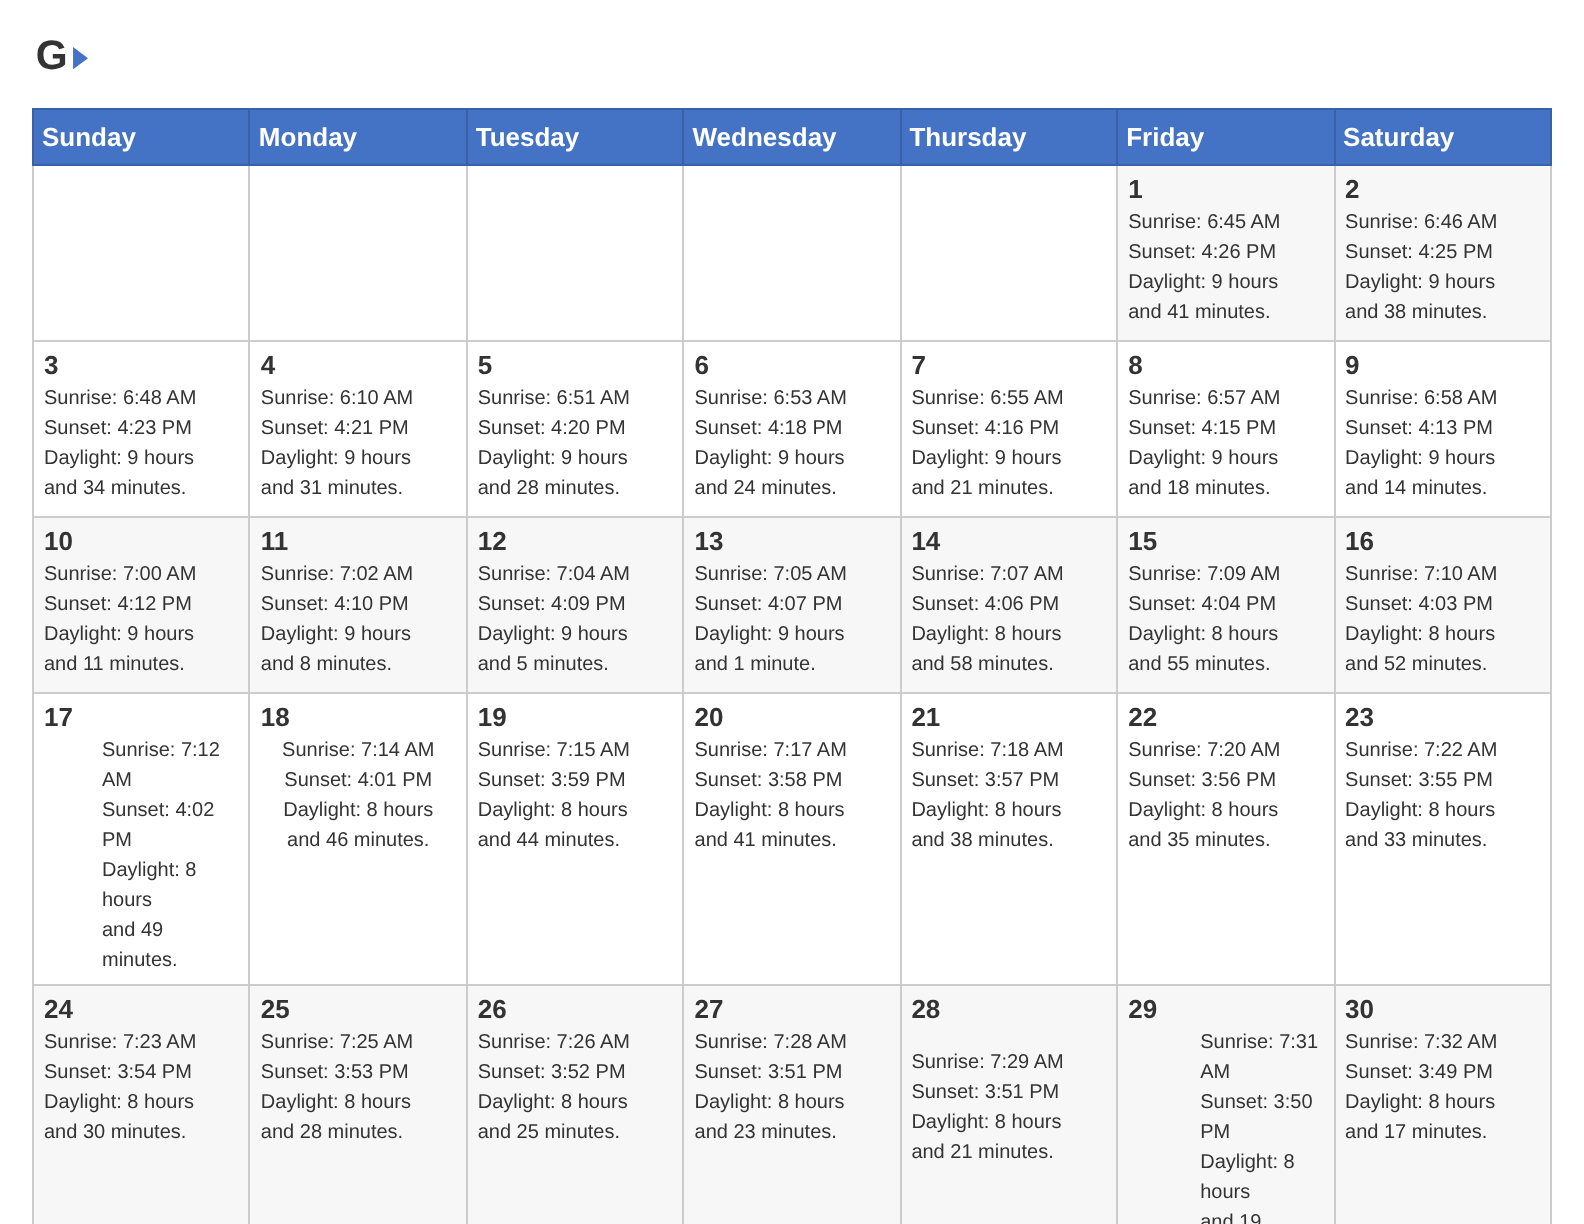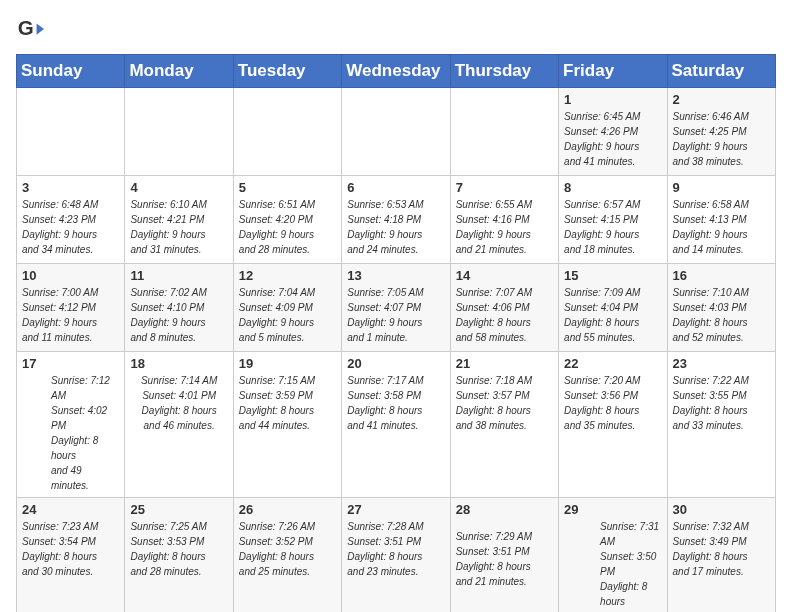--- a/index.html
+++ b/index.html
@@ -47,21 +47,21 @@
       color: #555;
     }
     table {
       width: 100%;
       border-collapse: collapse;
       table-layout: fixed;
     }
     thead tr th {
       background-color: #4472C4;
       color: #fff;
-      font-size: 17px;
+      font-size: 13px;
       font-weight: bold;
       padding: 6px 4px;
       text-align: left;
       border: 1px solid #3a60a8;
     }
     tbody tr td {
       vertical-align: top;
       border: 1px solid #ccc;
       padding: 4px 5px;
       font-size: 10.5px;
@@ -75,21 +75,20 @@
     .day-number {
       font-size: 13px;
       font-weight: bold;
       display: block;
       margin-bottom: 2px;
     }
     .day-info {
       font-size: 10px;
       line-height: 1.5;
       color: #333;
-      font-style: italic;
     }
     .empty-cell {
       background: #fff !important;
     }
   </style>
 </head>
 <body>
 
 <div class="header-area">
   <div class="logo">

